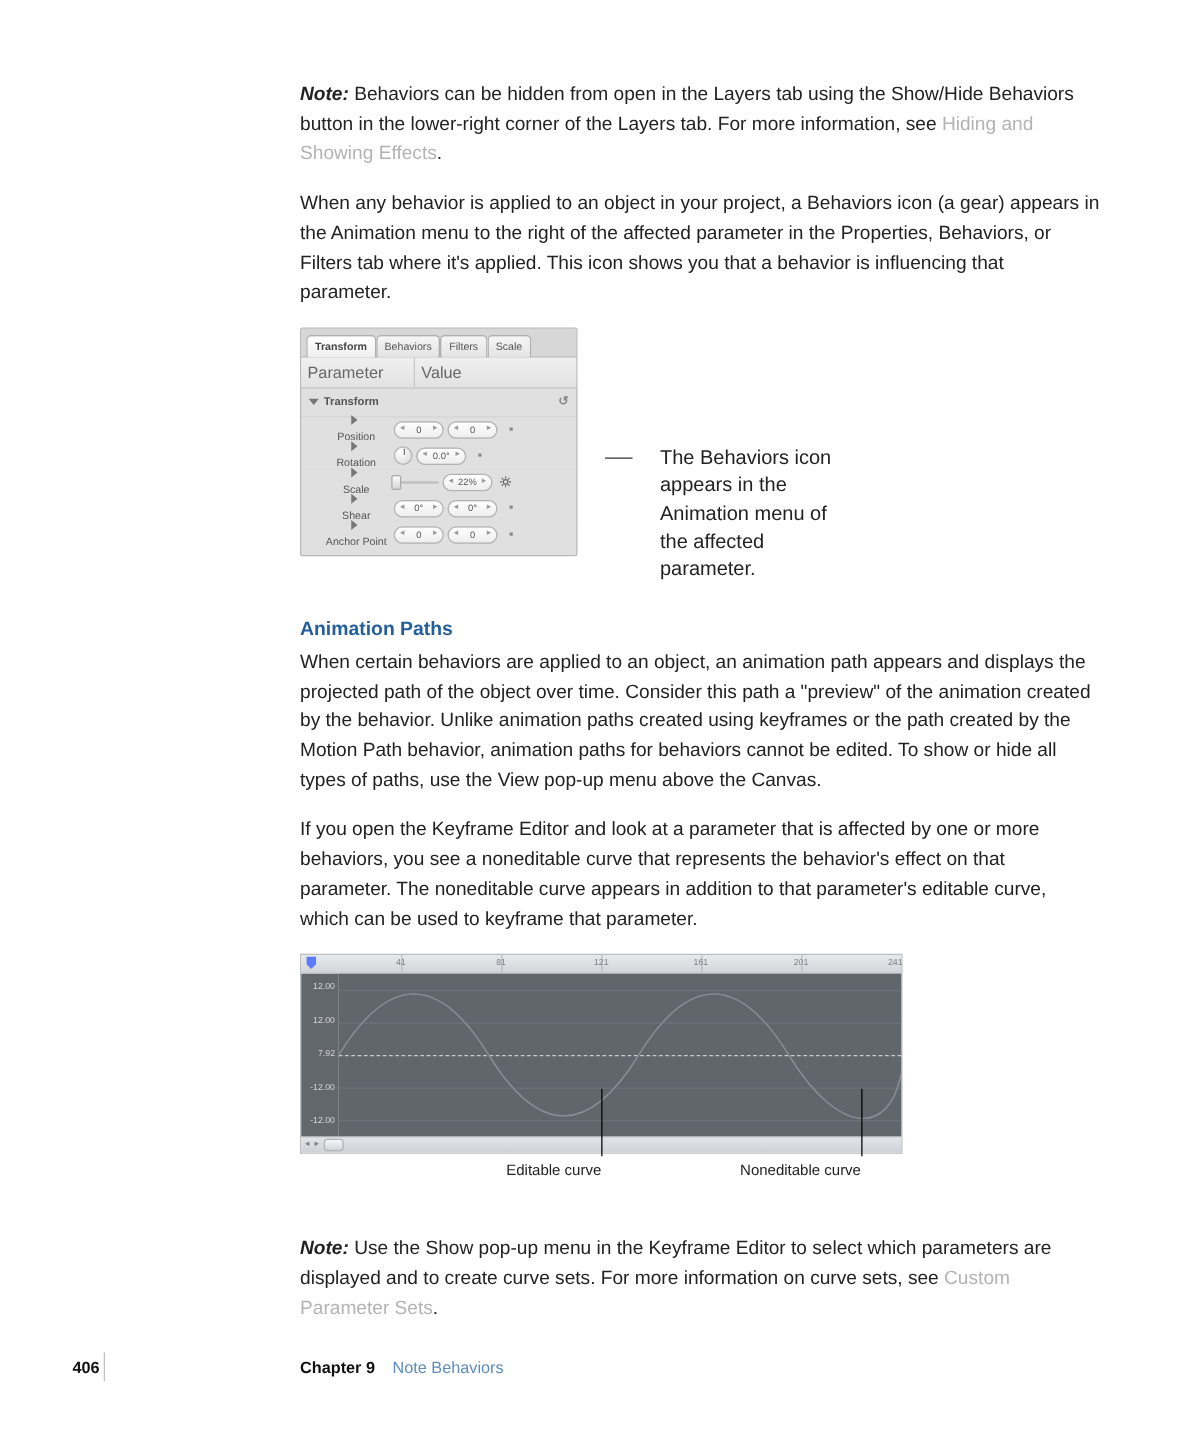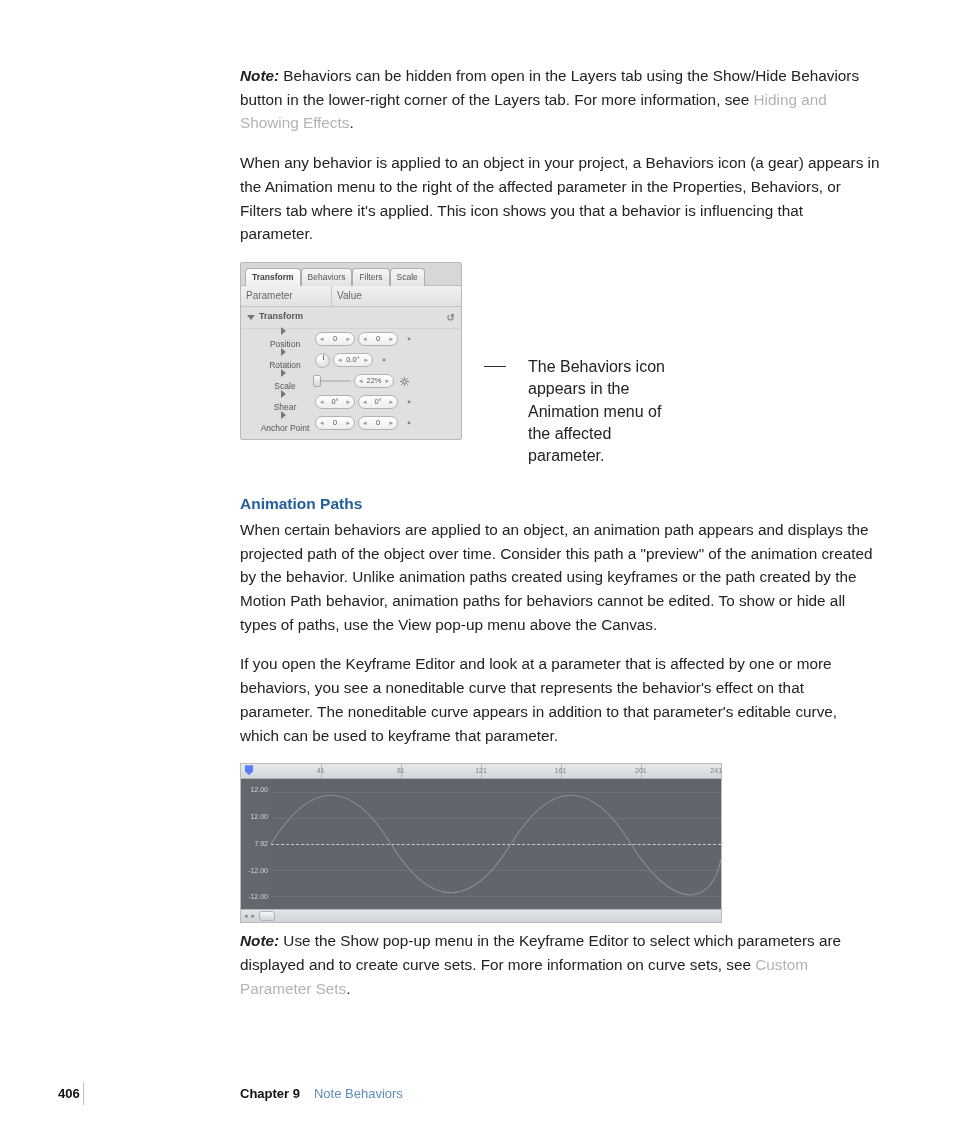--- a/index.html
+++ b/index.html
@@ -70,21 +70,21 @@
   .tab.active {
     background: linear-gradient(#ffffff, #efefef);
     font-weight: 600;
     color: #444;
   }
   .panel-headers {
     display: flex;
     background: linear-gradient(#f0f0f0, #e2e2e2);
     border-top: 1px solid #bdbdbd;
     border-bottom: 1px solid #c5c5c5;
-    font-size: 10px;
+    font-size: 13px;
     color: #666;
   }
   .panel-headers .col {
     padding: 2px 5px;
   }
   .col-param { width: 80px; border-right: 1px solid #c8c8c8; }
   .col-value { flex: 1; }
   .group-row {
     display: flex;
     align-items: center;
@@ -516,20 +516,30 @@
             </svg>
           </div>
         </div>
         <div class="kf-scrollbar">
           <span class="kf-sb-arrow">◂</span>
           <span class="kf-sb-arrow">▸</span>
           <div class="kf-sb-thumb"></div>
         </div>
       </div>
 
+      <div class="curve-callouts">
+        <div class="cc" style="margin-left:165px">
+          <span>Editable curve</span>
+          <div class="cc-line"></div>
+        </div>
+        <div class="cc" style="margin-left:110px">
+          <span>Noneditable curve</span>
+          <div class="cc-line"></div>
+        </div>
+      </div>
     </div>
 
     <p>
       <span class="note-italic">Note:</span><span>  Use the Show pop-up menu in the Keyframe Editor to select which parameters are displayed and to create curve sets. For more information on curve sets, see </span><span class="link">Custom Parameter Sets</span><span>.</span>
     </p>
 
   </div>
 
   <div class="footer">
     <div class="footer-rule"></div>

